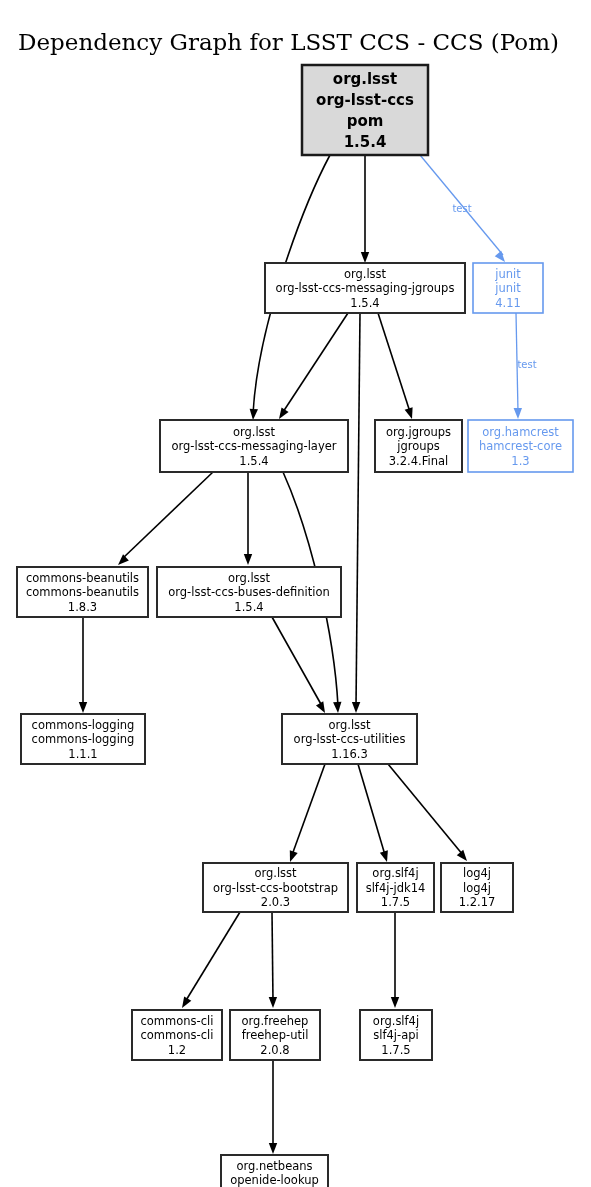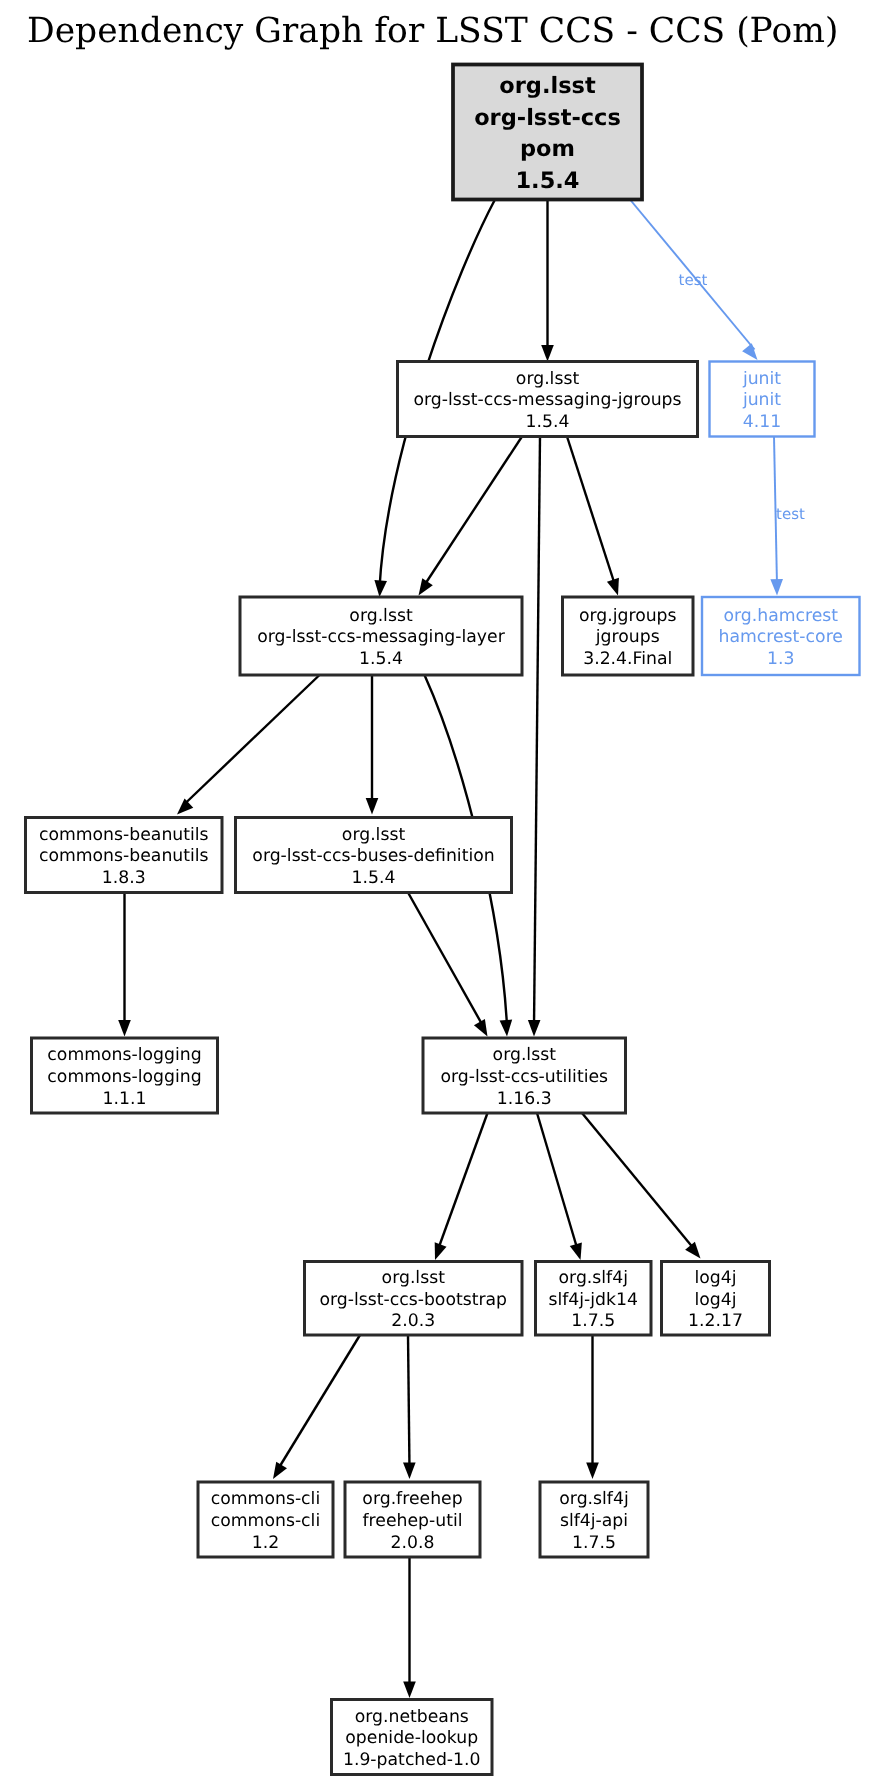--- a/index.html
+++ b/index.html
@@ -10,20 +10,21 @@
   body {
     width: 591px;
     height: 1187px;
     overflow: hidden;
     font-family: "DejaVu Sans", sans-serif;
   }
   #graph-root {
     position: relative;
     width: 591px;
     height: 851px;
+    margin-top: 22px;
   }
   svg#graph-canvas {
     position: absolute;
     top: 0;
     left: 0;
     width: 591px;
     height: 1187px;
   }
   .graph-title {
     font-family: "DejaVu Serif", serif;

